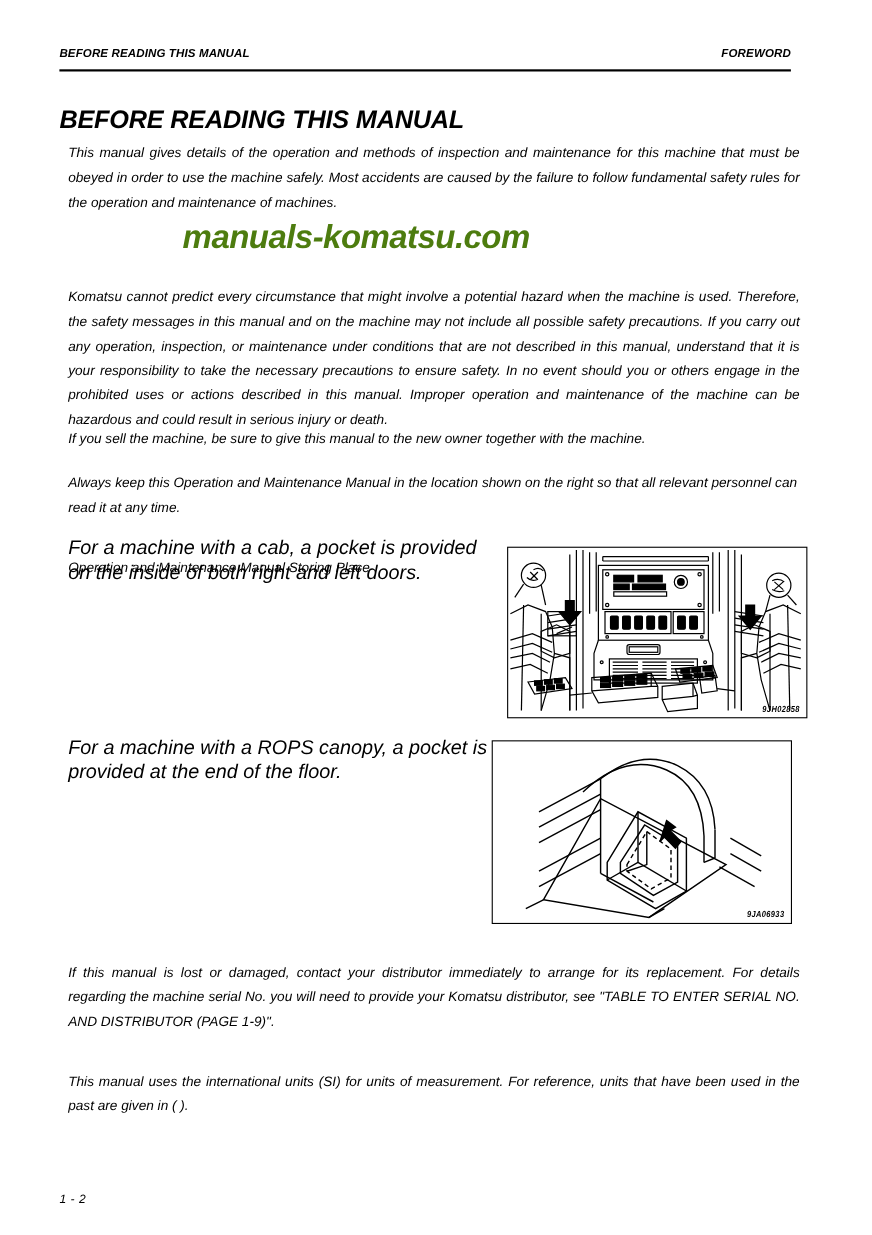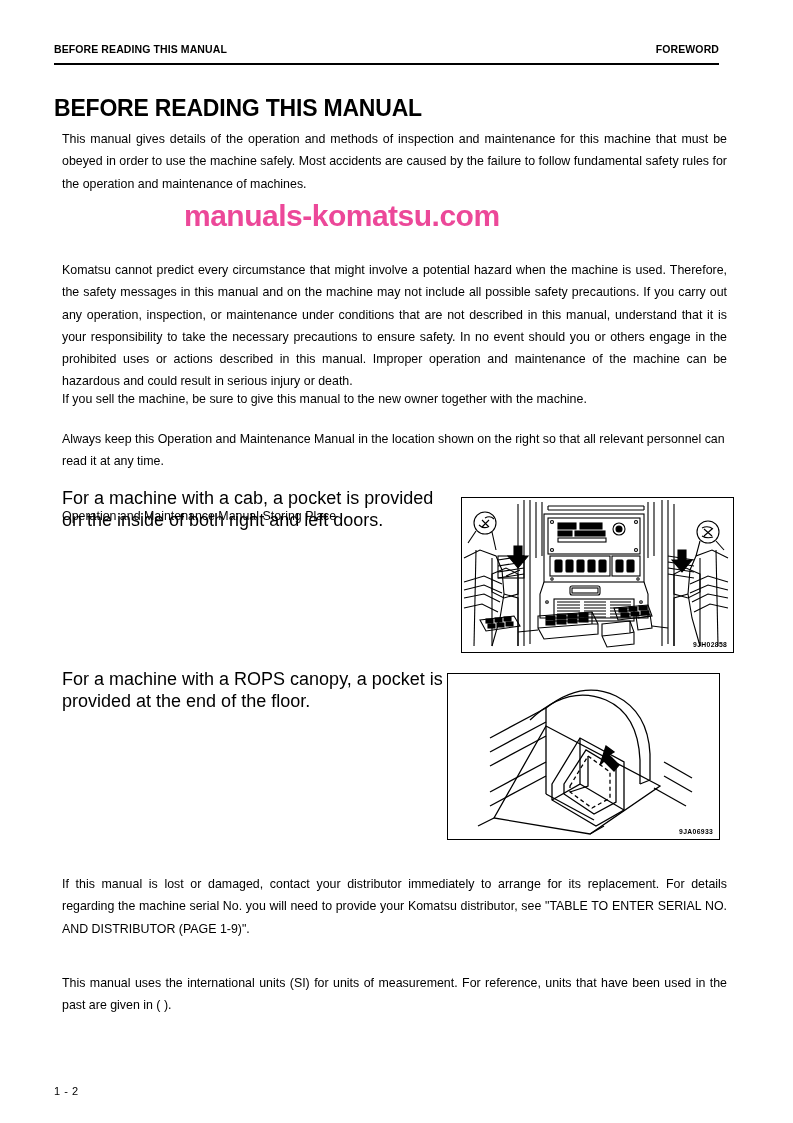--- a/index.html
+++ b/index.html
@@ -10,20 +10,21 @@
   body {
     font-family: "Liberation Sans", sans-serif;
     color: #000000;
   }
   .page {
     position: relative;
     width: 793px;
     height: 1123px;
     background: #ffffff;
     overflow: hidden;
+    font-style: italic;
   }
 
   
   .header {
     position: absolute;
     left: 54px;
     top: 44px;
     width: 665px;
     display: flex;
     justify-content: space-between;
@@ -97,25 +98,25 @@
     font-weight: bold;
     letter-spacing: 0.4px;
     transform: scaleX(0.85);
     transform-origin: right bottom;
     white-space: nowrap;
   }
 
   
   .watermark {
     position: absolute;
-    left: 184px;
+    left: 166px;
     top: 199px;
     font-size: 30px;
     font-weight: bold;
-    color: #ec4899;
+    color: #4d7c0f;
     letter-spacing: -0.5px;
     white-space: nowrap;
     pointer-events: none;
   }
 
   
   .footer-page {
     position: absolute;
     left: 54px;
     top: 1085px;

